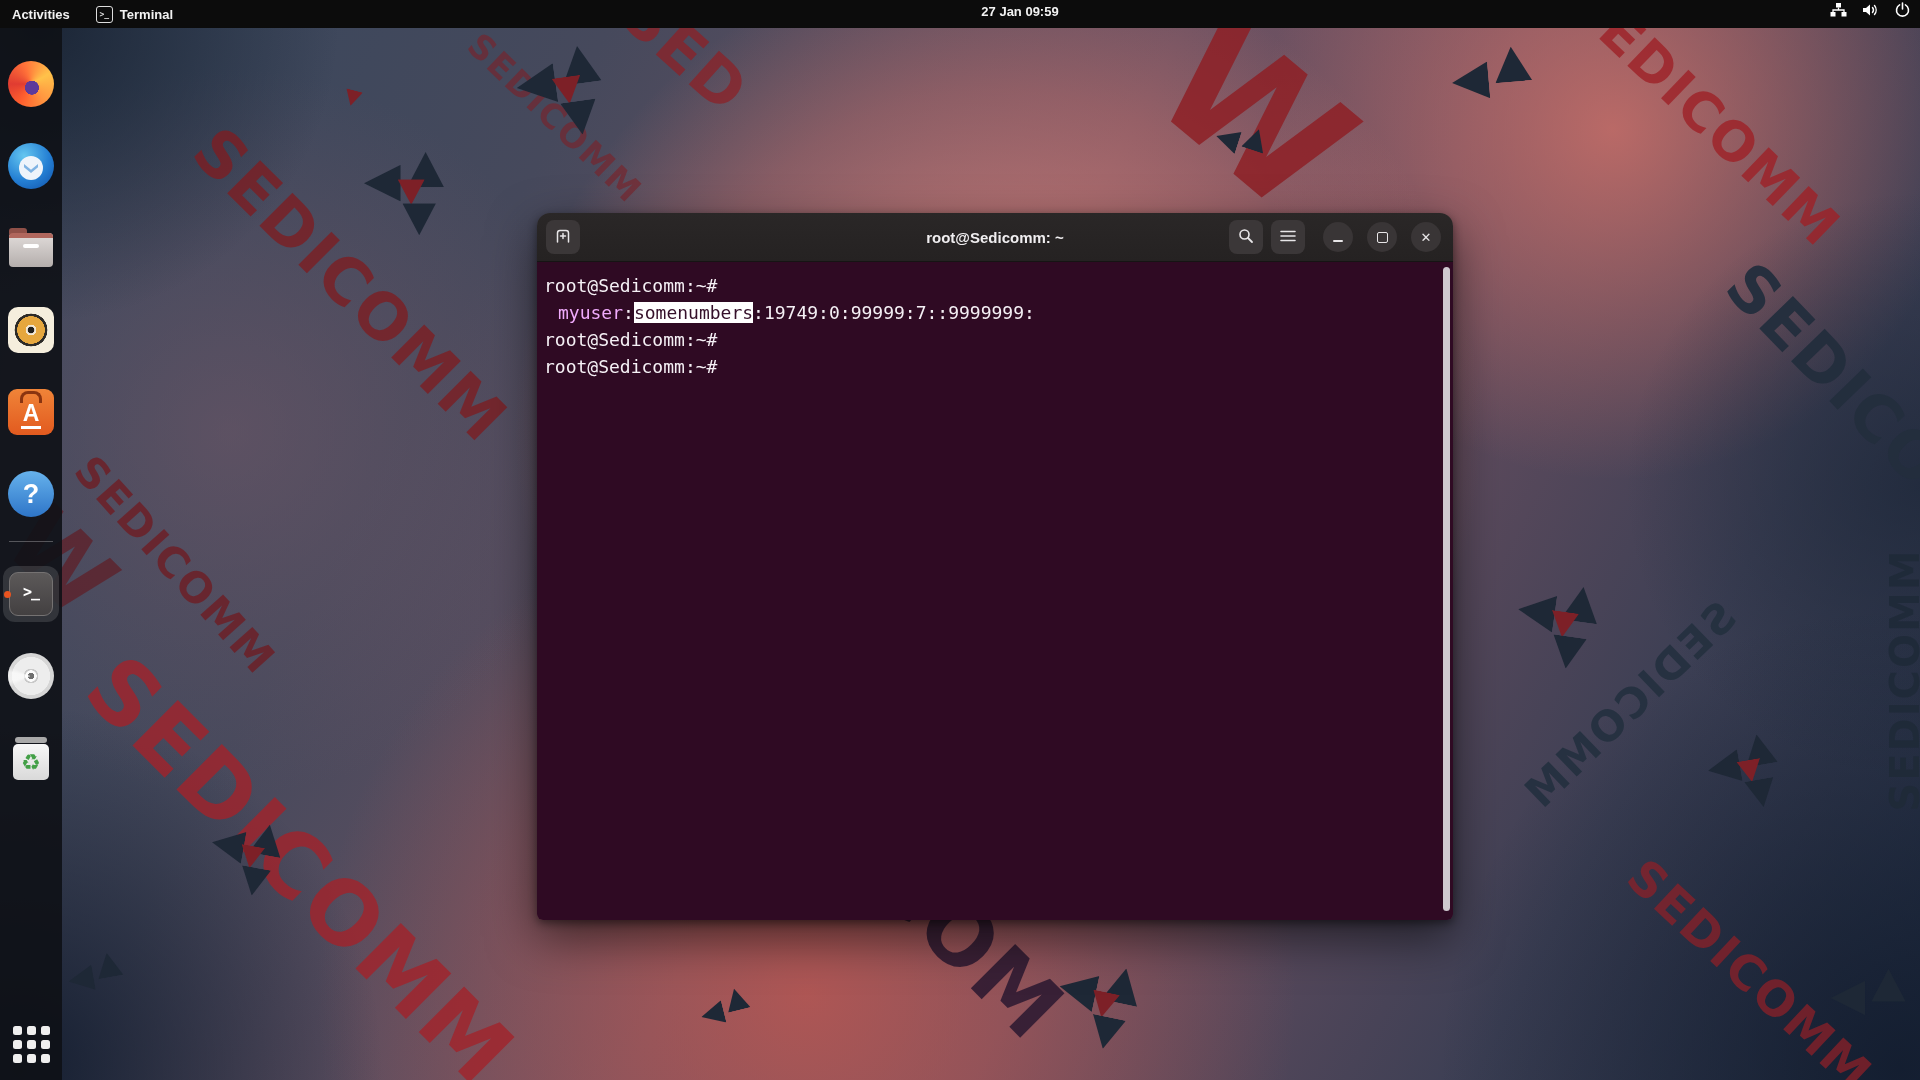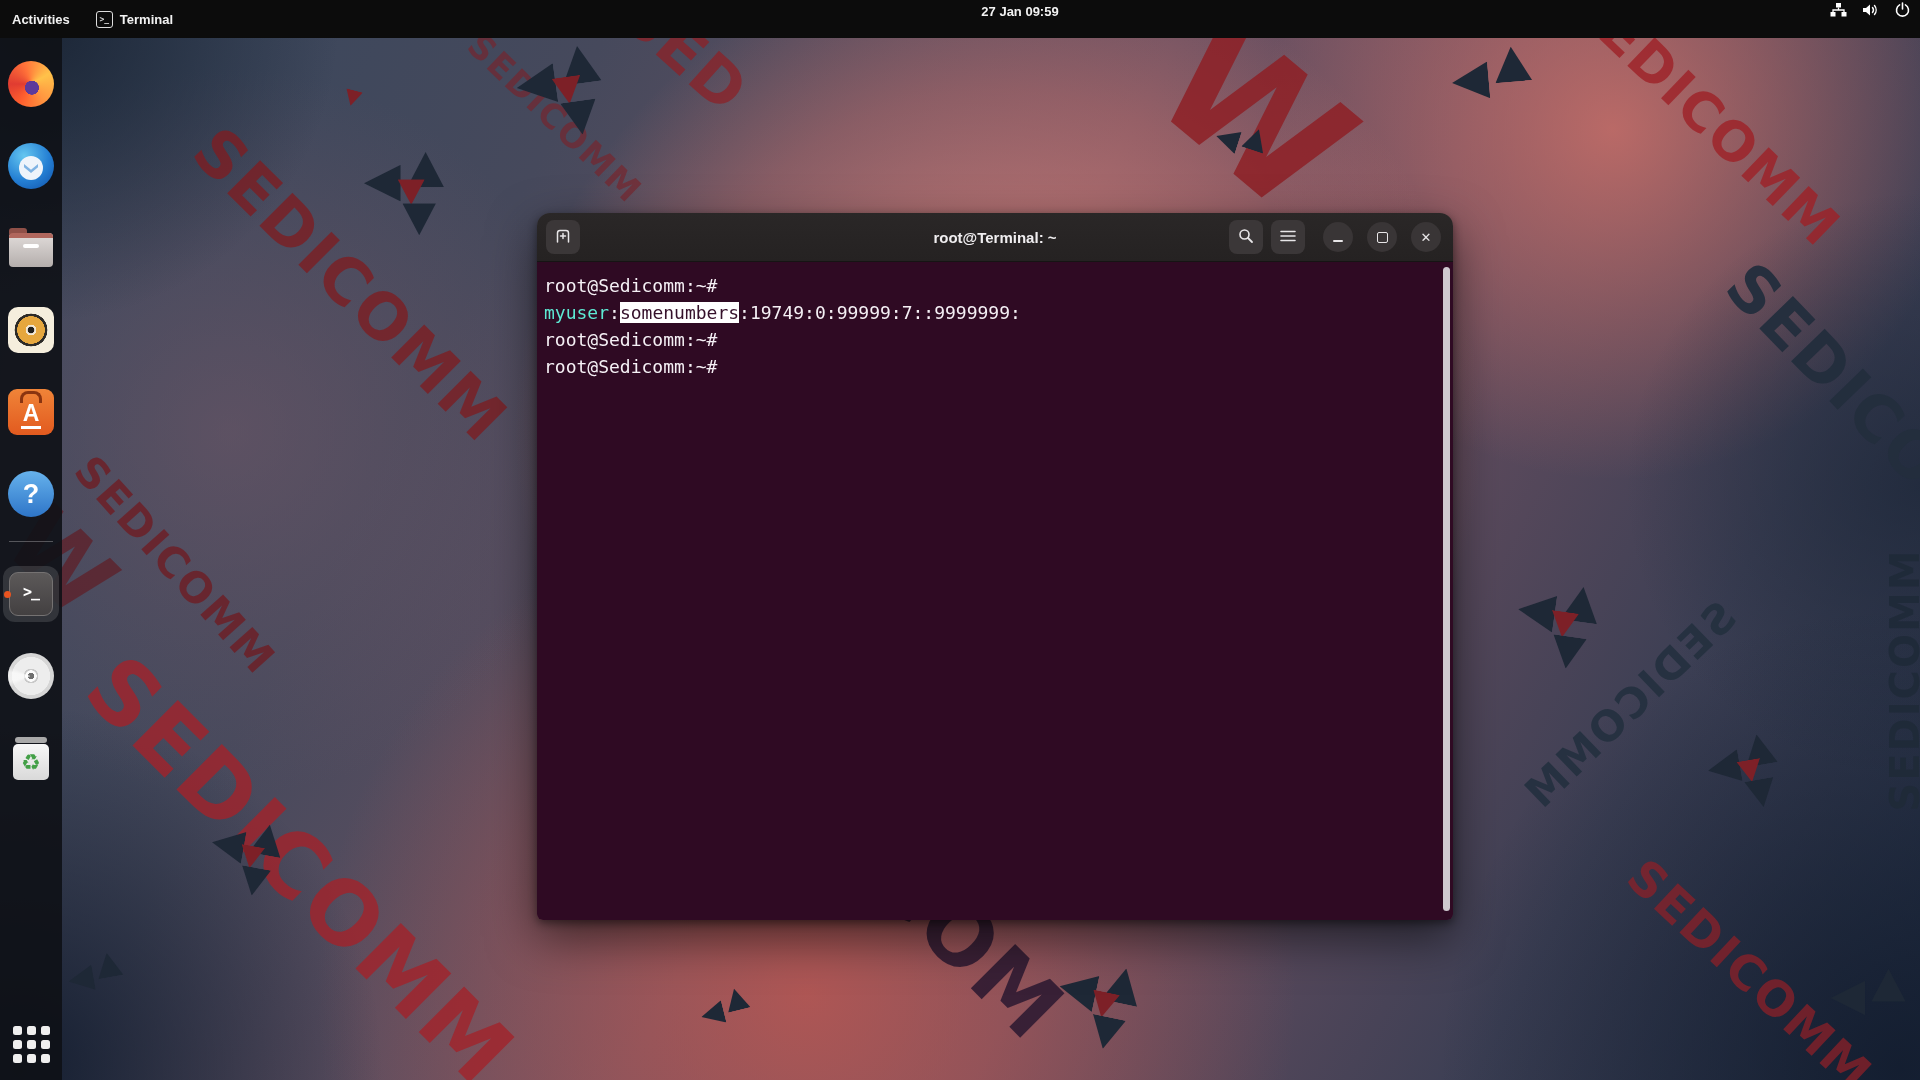--- a/index.html
+++ b/index.html
@@ -21,21 +21,21 @@
   .wp-text{position:absolute;font-family:"DejaVu Sans",sans-serif;font-weight:bold;
            letter-spacing:2px;white-space:nowrap;}
   .wp-cluster{position:absolute;width:110px;height:110px;}
   .tri{position:absolute;}
   .tri-left{width:46px;height:46px;left:0;top:16px;clip-path:polygon(100% 0,100% 100%,0 50%);}
   .tri-up{width:46px;height:44px;left:54px;top:0;clip-path:polygon(50% 0,100% 100%,0 100%);}
   .tri-mid{width:34px;height:32px;left:42px;top:34px;clip-path:polygon(0 0,100% 0,50% 100%);}
   .tri-down{width:42px;height:40px;left:48px;top:64px;clip-path:polygon(0 0,100% 0,50% 100%);}
 
   
-  .topbar{position:absolute;left:0;top:0;width:100%;height:38px;background:#0c0c0c;
+  .topbar{position:absolute;left:0;top:0;width:100%;height:28px;background:#0c0c0c;
           color:#f2f2f2;font-size:13px;display:flex;align-items:center;z-index:50;}
   .tb-left{display:flex;align-items:center;gap:26px;padding-left:12px;}
   .tb-item{display:flex;align-items:center;gap:7px;cursor:pointer;font-weight:bold;}
   .mini-term{display:inline-flex;align-items:center;justify-content:center;width:15px;height:15px;
              border:1px solid #ddd;border-radius:3px;font:bold 8px "DejaVu Sans Mono",monospace;color:#ddd;}
   .tb-clock{position:absolute;left:1020px;top:0;height:22px;display:flex;align-items:center;
             transform:translateX(-50%);font-weight:bold;}
   .tb-right{position:absolute;right:10px;top:0;height:22px;display:flex;align-items:center;gap:15px;}
 
   
@@ -102,21 +102,21 @@
   .controls{position:absolute;right:12px;display:flex;align-items:center;}
   .g8{width:8px;} .g14{width:14px;} .g18{width:18px;}
   .ic-max-box{width:9px;height:9px;border:1.5px solid #e8e6e8;border-radius:2px;}
   .ic-min-bar{width:10px;height:2px;background:#e8e6e8;border-radius:1px;margin-top:8px;}
   .ic-close-x{font-size:13px;line-height:1;color:#e8e6e8;}
 
   .term{position:absolute;left:0;right:0;top:49px;bottom:0;background:#2f0a23;
     border-radius:0 0 6px 6px;padding:10px 18px 0 7px;box-sizing:border-box;cursor:text;overflow:hidden;}
   .t-line{font:18px/27px "DejaVu Sans Mono",monospace;white-space:pre;color:#f5f0f5;}
   .seg-plain{color:#f5f0f5;}
-  .seg-match{color:#5eead4;}
+  .seg-match{color:#f0abfc;margin-left:14px;}
   .seg-selected{background:#ffffff;color:#35102a;}
   .scrollbar{position:absolute;right:3px;top:54px;bottom:9px;width:7px;border-radius:4px;background:#cfc9cf;cursor:pointer;}
 </style>
 </head>
 <body>
 
 <div class="screen">
 
   <div class="wallpaper">
       <div class="wp-text" style="left: 350px; top: 285px; font-size: 64px; color: rgb(124, 30, 35); opacity: 0.8; transform: translate(-50%, -50%) rotate(45deg);">SEDICOMM</div>
@@ -293,21 +293,21 @@
   <div class="window">
     <div class="titlebar">
       <button class="tb-btn btn-sq newtab">
         <span>
           <svg width="18" height="18" viewBox="0 0 18 18">
               <path d="M3.5 15 V6 a2.5 2.5 0 0 1 2.5 -2.5 h6 a2.5 2.5 0 0 1 2.5 2.5 v9" stroke="#e8e6e8" stroke-width="1.5" fill="none" stroke-linecap="round"></path>
               <path d="M9 6.5 v5 M6.5 9 h5" stroke="#e8e6e8" stroke-width="1.5" stroke-linecap="round"></path>
             </svg>
         </span>
       </button>
-      <div class="win-title">root@Terminal: ~</div>
+      <div class="win-title">root@Sedicomm: ~</div>
       <div class="controls">
         <button class="tb-btn btn-sq">
           <span>
             <svg width="16" height="16" viewBox="0 0 16 16">
                 <circle cx="6.5" cy="6.5" r="4.5" stroke="#e8e6e8" stroke-width="1.6" fill="none"></circle>
                 <path d="M10 10 L14 14" stroke="#e8e6e8" stroke-width="1.8" stroke-linecap="round"></path>
               </svg>
           </span>
         </button>
         <span class="g8"></span>

